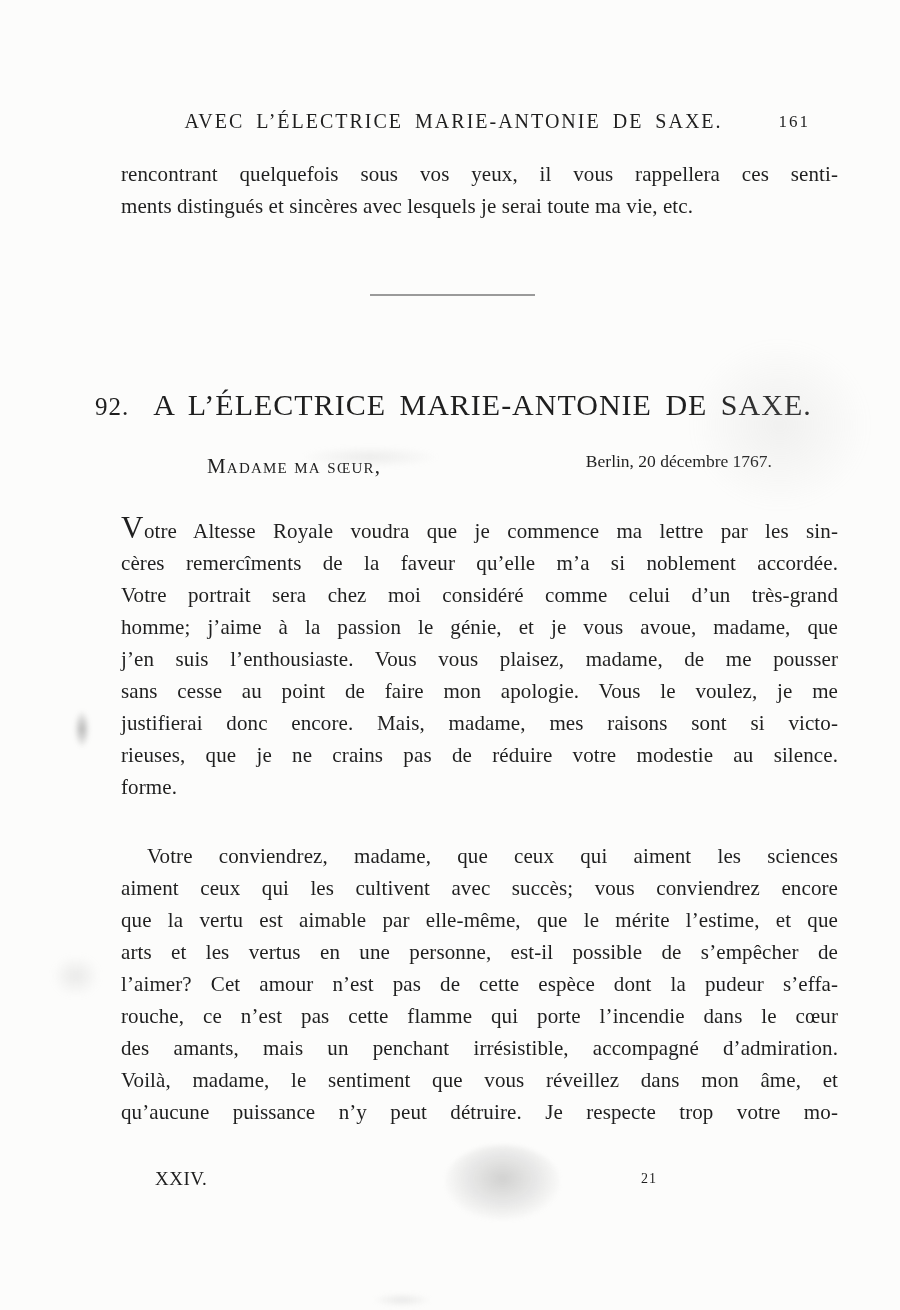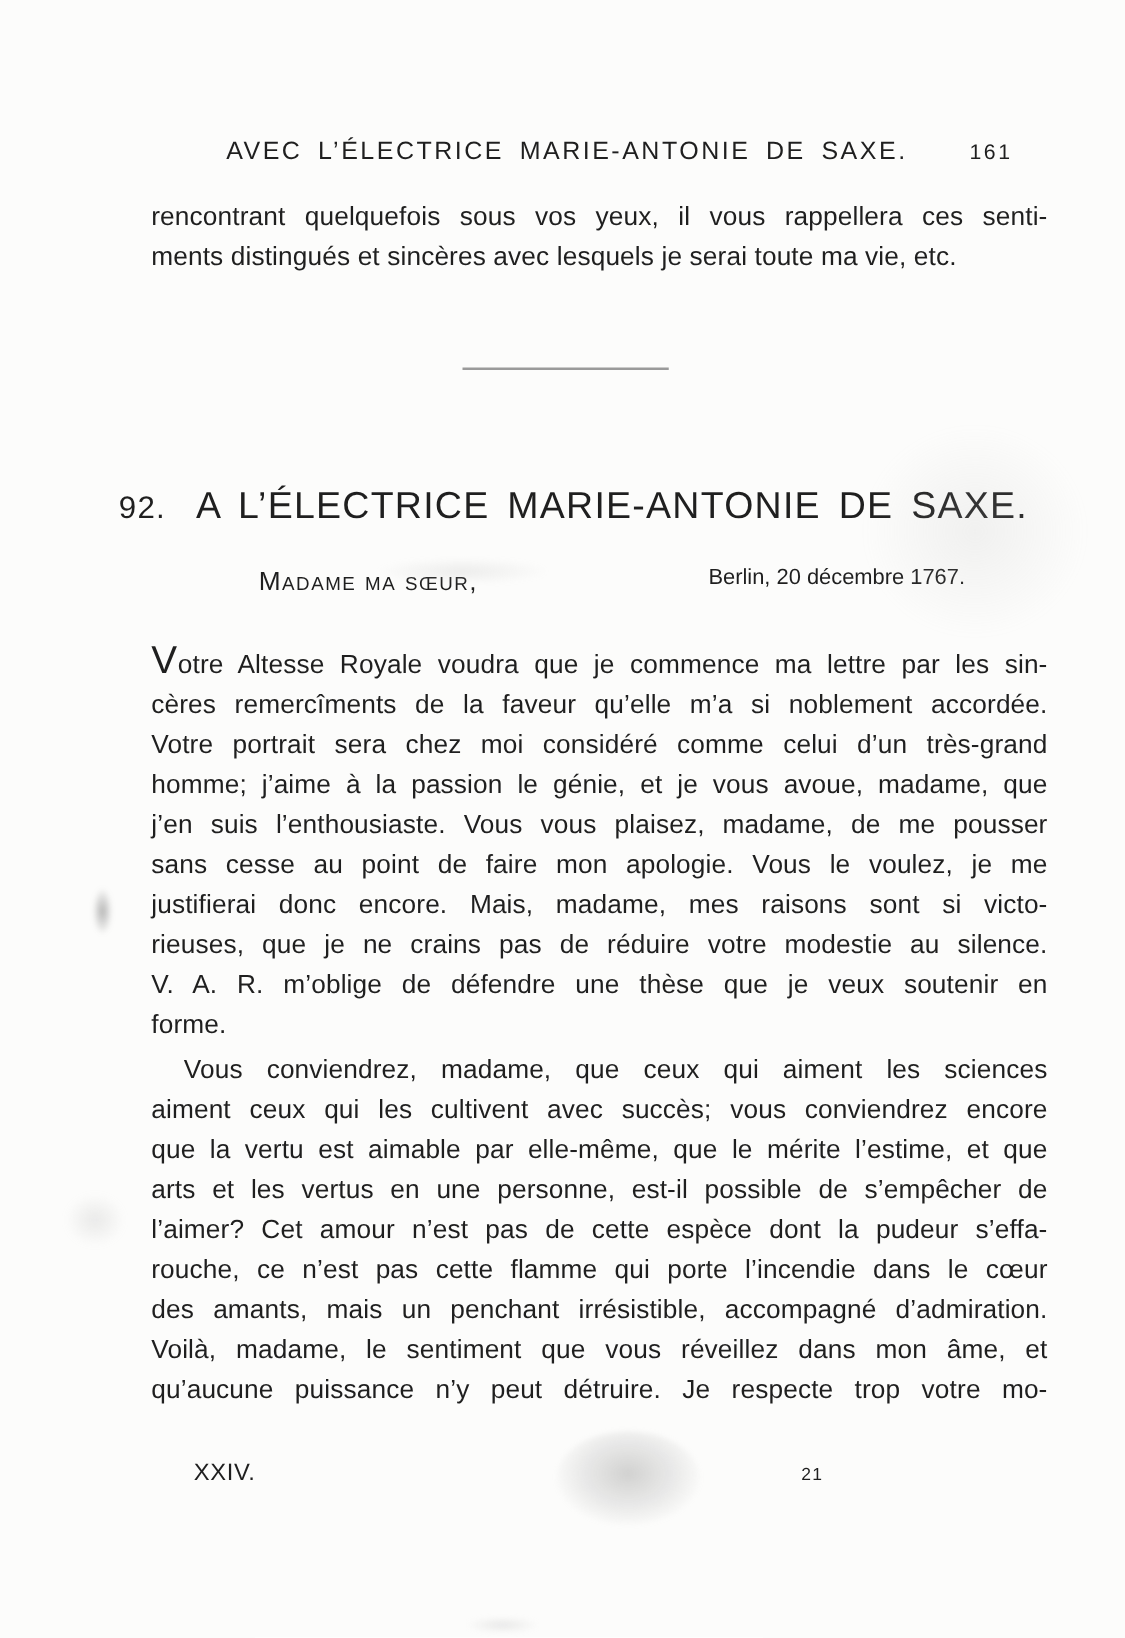--- a/index.html
+++ b/index.html
@@ -1,21 +1,21 @@
 <!DOCTYPE html>
 <html><head>
 <meta charset="utf-8">
 <style>
   html, body { margin: 0; padding: 0; background: #ffffff; }
   .page {
     position: relative;
     width: 900px;
     height: 1310px;
     background: #fcfcfb;
-    font-family: Liberation Sans, sans-serif;
+    font-family: Liberation Serif, serif;
     color: #1f1f1f;
     overflow: hidden;
   }
 
   
   .running-head {
     position: absolute;
     top: 110px; left: 95px; width: 717px;
     display: flex; justify-content: center;
     font-size: 20px; letter-spacing: 2px; word-spacing: 5px;
@@ -136,28 +136,27 @@
   <div class="textblock para1">
     <div class="line first-line"><span class="initial">V</span><span>otre Altesse Royale voudra que je commence ma lettre par les sin-</span></div>
     <div class="lines">
         <div class="line">cères remercîments de la faveur qu’elle m’a si noblement accordée.</div>
         <div class="line">Votre portrait sera chez moi considéré comme celui d’un très-grand</div>
         <div class="line">homme; j’aime à la passion le génie, et je vous avoue, madame, que</div>
         <div class="line">j’en suis l’enthousiaste. Vous vous plaisez, madame, de me pousser</div>
         <div class="line">sans cesse au point de faire mon apologie. Vous le voulez, je me</div>
         <div class="line">justifierai donc encore. Mais, madame, mes raisons sont si victo-</div>
         <div class="line">rieuses, que je ne crains pas de réduire votre modestie au silence.</div>
-        <div class="line">V. A. R. m’oblige de défendre une thèse que je veux soutenir en</div>
         <div class="line">forme.</div>
       </div>
   </div>
 
   <div class="textblock para2">
     <div class="lines continues indent-first">
-        <div class="line">Vous conviendrez, madame, que ceux qui aiment les sciences</div>
+        <div class="line">Votre conviendrez, madame, que ceux qui aiment les sciences</div>
         <div class="line">aiment ceux qui les cultivent avec succès; vous conviendrez encore</div>
         <div class="line">que la vertu est aimable par elle-même, que le mérite l’estime, et que</div>
         <div class="line">arts et les vertus en une personne, est-il possible de s’empêcher de</div>
         <div class="line">l’aimer? Cet amour n’est pas de cette espèce dont la pudeur s’effa-</div>
         <div class="line">rouche, ce n’est pas cette flamme qui porte l’incendie dans le cœur</div>
         <div class="line">des amants, mais un penchant irrésistible, accompagné d’admiration.</div>
         <div class="line">Voilà, madame, le sentiment que vous réveillez dans mon âme, et</div>
         <div class="line">qu’aucune puissance n’y peut détruire. Je respecte trop votre mo-</div>
       </div>
   </div>

